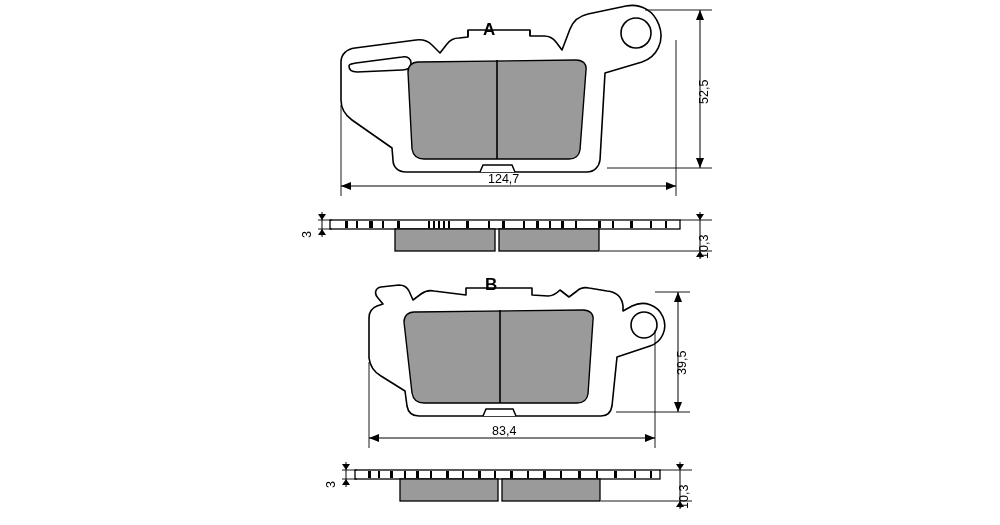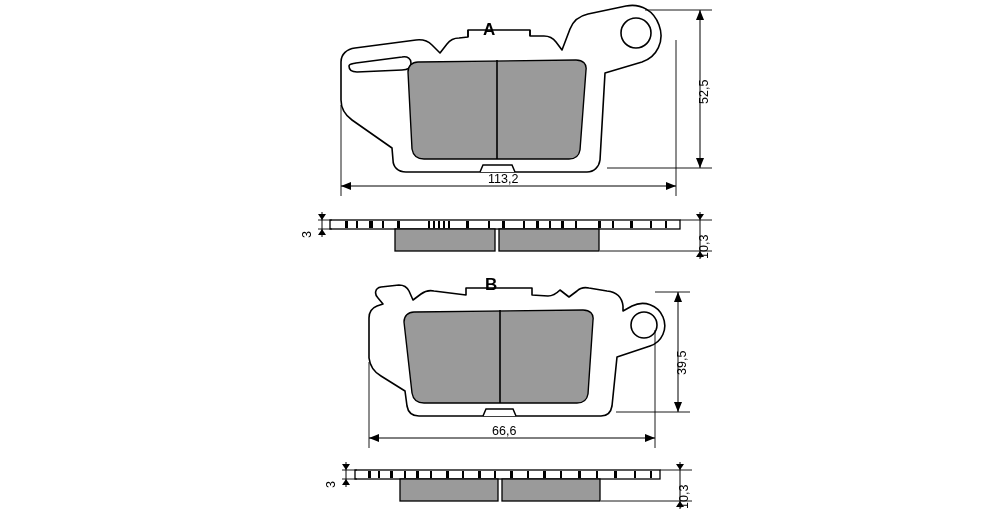--- a/index.html
+++ b/index.html
@@ -310,31 +310,31 @@
         <line class="dimline" x1="680" y1="462" x2="680" y2="509"></line>
         <polygon class="tick" points="680,470 676,464 684,464"></polygon>
         <polygon class="tick" points="680,501 676,507 684,507"></polygon>
       </g>
     </g>
 
   </svg>
 
   <div class="label-letter" style="left:483px; top:20px;">A</div>
 
-  <div class="dim-text" style="left:488px; top:172px;">113,2</div>
+  <div class="dim-text" style="left:488px; top:172px;">124,7</div>
 
   <div class="dim-text vertical" style="left:697px; top:104px;">52,5</div>
 
   <div class="dim-text vertical" style="left:300px; top:238px;">3</div>
 
   <div class="dim-text vertical" style="left:697px; top:259px;">10,3</div>
 
   <div class="label-letter" style="left:485px; top:275px;">B</div>
 
-  <div class="dim-text" style="left:492px; top:424px;">66,6</div>
+  <div class="dim-text" style="left:492px; top:424px;">83,4</div>
 
   <div class="dim-text vertical" style="left:675px; top:375px;">39,5</div>
 
   <div class="dim-text vertical" style="left:324px; top:488px;">3</div>
 
   <div class="dim-text vertical" style="left:677px; top:509px;">10,3</div>
 
 </div>
 
 </body></html>

